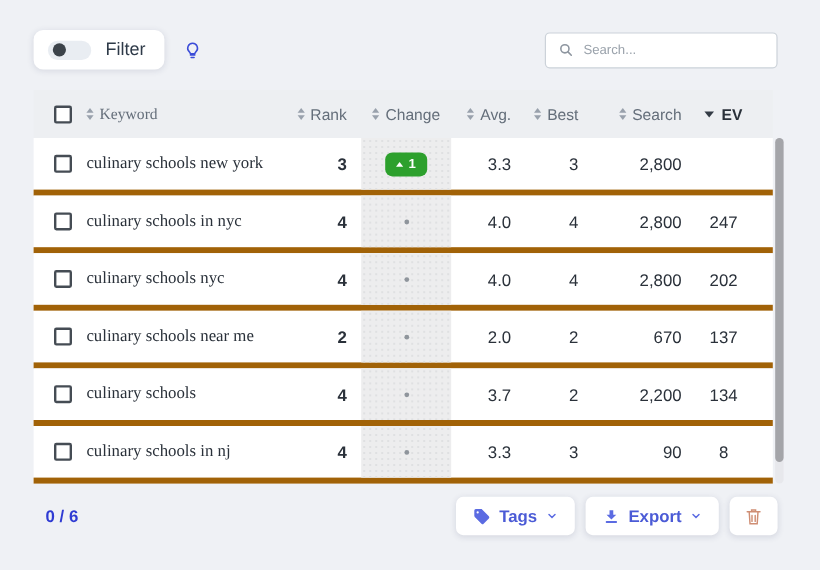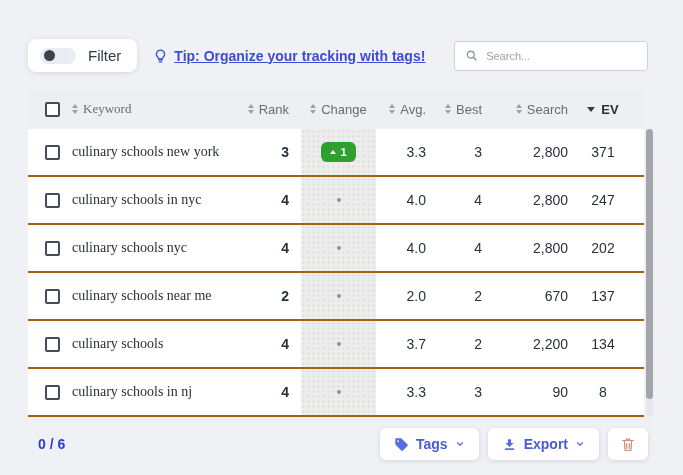--- a/index.html
+++ b/index.html
@@ -1,36 +1,36 @@
 <!DOCTYPE html>
 <html><head>
 <meta charset="utf-8">
 <style>
   * { margin:0; padding:0; box-sizing:border-box; }
   html,body { width:683px; height:475px; background:#eff1f5; font-family:"Liberation Sans",sans-serif; overflow:hidden; }
 
   
-  .topbar { display:flex; align-items:center; padding:39px 35px 0 28px; }
+  .topbar { display:flex; align-items:center; padding:25px 35px 0 28px; }
   .filter-card { display:flex; align-items:center; gap:12px; background:#fff; border-radius:8px;
                  padding:8px 16px 8px 12px; box-shadow:0 1px 5px rgba(40,50,90,.12); cursor:pointer; }
   .toggle { position:relative; width:36px; height:16px; background:#e9edf2; border-radius:9px; display:inline-block; }
   .toggle .knob { position:absolute; left:4px; top:2.5px; width:11px; height:11px; border-radius:50%; background:#3c434a; }
   .filter-label { font-size:15px; color:#2e3a48; }
   .tip-link { display:flex; align-items:center; gap:6px; margin-left:16px; color:#3b4cd8; font-size:14px;
               font-weight:700; text-decoration:underline; cursor:pointer; }
   .search-box { margin-left:auto; display:flex; align-items:center; gap:8px; width:194px; height:30px;
                 background:#fff; border:1px solid #ccd2d9; border-radius:4px; padding:0 10px; }
   .search-box input { border:none; outline:none; width:100%; font-size:11px; color:#3a424c; background:transparent; }
   .search-box input::placeholder { color:#9aa2ab; }
 
   
   .table-wrap { position:relative; margin:17px 0 0 28px; width:616px; }
   .thead { display:flex; align-items:center; background:#edeff2; height:40px; font-size:13px; color:#646e7a; }
   .th { display:flex; align-items:center; cursor:pointer; }
-  .tbody .tr { display:flex; align-items:center; min-height:48px; background:#fff; border-bottom:2px solid #a16207; }
+  .tbody .tr { display:flex; align-items:center; min-height:48px; background:#fff; border-bottom:5px solid #a16207; }
   .td { display:flex; align-items:center; font-size:14px; color:#2a313a; align-self:stretch; }
 
   .col-check   { width:44px;  padding-left:17px; }
   .col-keyword { width:169px; padding-right:19px;font-family:Liberation Serif, serif; }
   .col-rank    { width:60px;  justify-content:flex-end; padding-right:12px; }
   .col-change  { width:75px;  justify-content:center; }
   .col-avg     { width:56px;  justify-content:flex-end; padding-right:6px; }
   .col-best    { width:56px;  justify-content:flex-end; padding-right:6px; }
   .col-search  { width:86px;  justify-content:flex-end; padding-right:6px;text-align:center; }
   .col-ev      { flex:1;      justify-content:center; padding-right:12px; }
@@ -73,21 +73,20 @@
   <div class="filter-card">
     <span class="toggle">
         <span class="knob"></span>
       </span>
     <span class="filter-label">Filter</span>
   </div>
   <a class="tip-link">
     <svg width="15" height="18" viewBox="0 0 24 24" fill="none" stroke="#3b4cd8" stroke-width="2" stroke-linecap="round" stroke-linejoin="round">
         <path d="M9 18h6M10 21.5h4M12 2.5a6.5 6.5 0 0 0-4.3 11.4c.8.7 1.3 1.7 1.3 2.6h6c0-.9.5-1.9 1.3-2.6A6.5 6.5 0 0 0 12 2.5z"></path>
       </svg>
-    <span>Tip: Organize your tracking with tags!</span>
   </a>
   <div class="search-box">
     <svg width="15" height="15" viewBox="0 0 24 24" fill="none" stroke="#8d959f" stroke-width="2.4" stroke-linecap="round">
         <circle cx="10.5" cy="10.5" r="6.2"></circle>
         <path d="M15.2 15.2l5 5"></path>
       </svg>
     <input placeholder="Search..." style="">
   </div>
 </div>
 
@@ -164,23 +163,20 @@
     </div>
     <div class="td col-avg">
           <span>3.3</span>
         </div>
     <div class="td col-best">
           <span>3</span>
         </div>
     <div class="td col-search">
           <span>2,800</span>
         </div>
-    <div class="td col-ev">
-          <span>371</span>
-        </div>
   </div>
 
   <div class="tr">
     <div class="td col-check">
       <span class="cb"></span>
     </div>
     <div class="td col-keyword">
           <span>culinary schools in nyc</span>
         </div>
     <div class="td col-rank">

